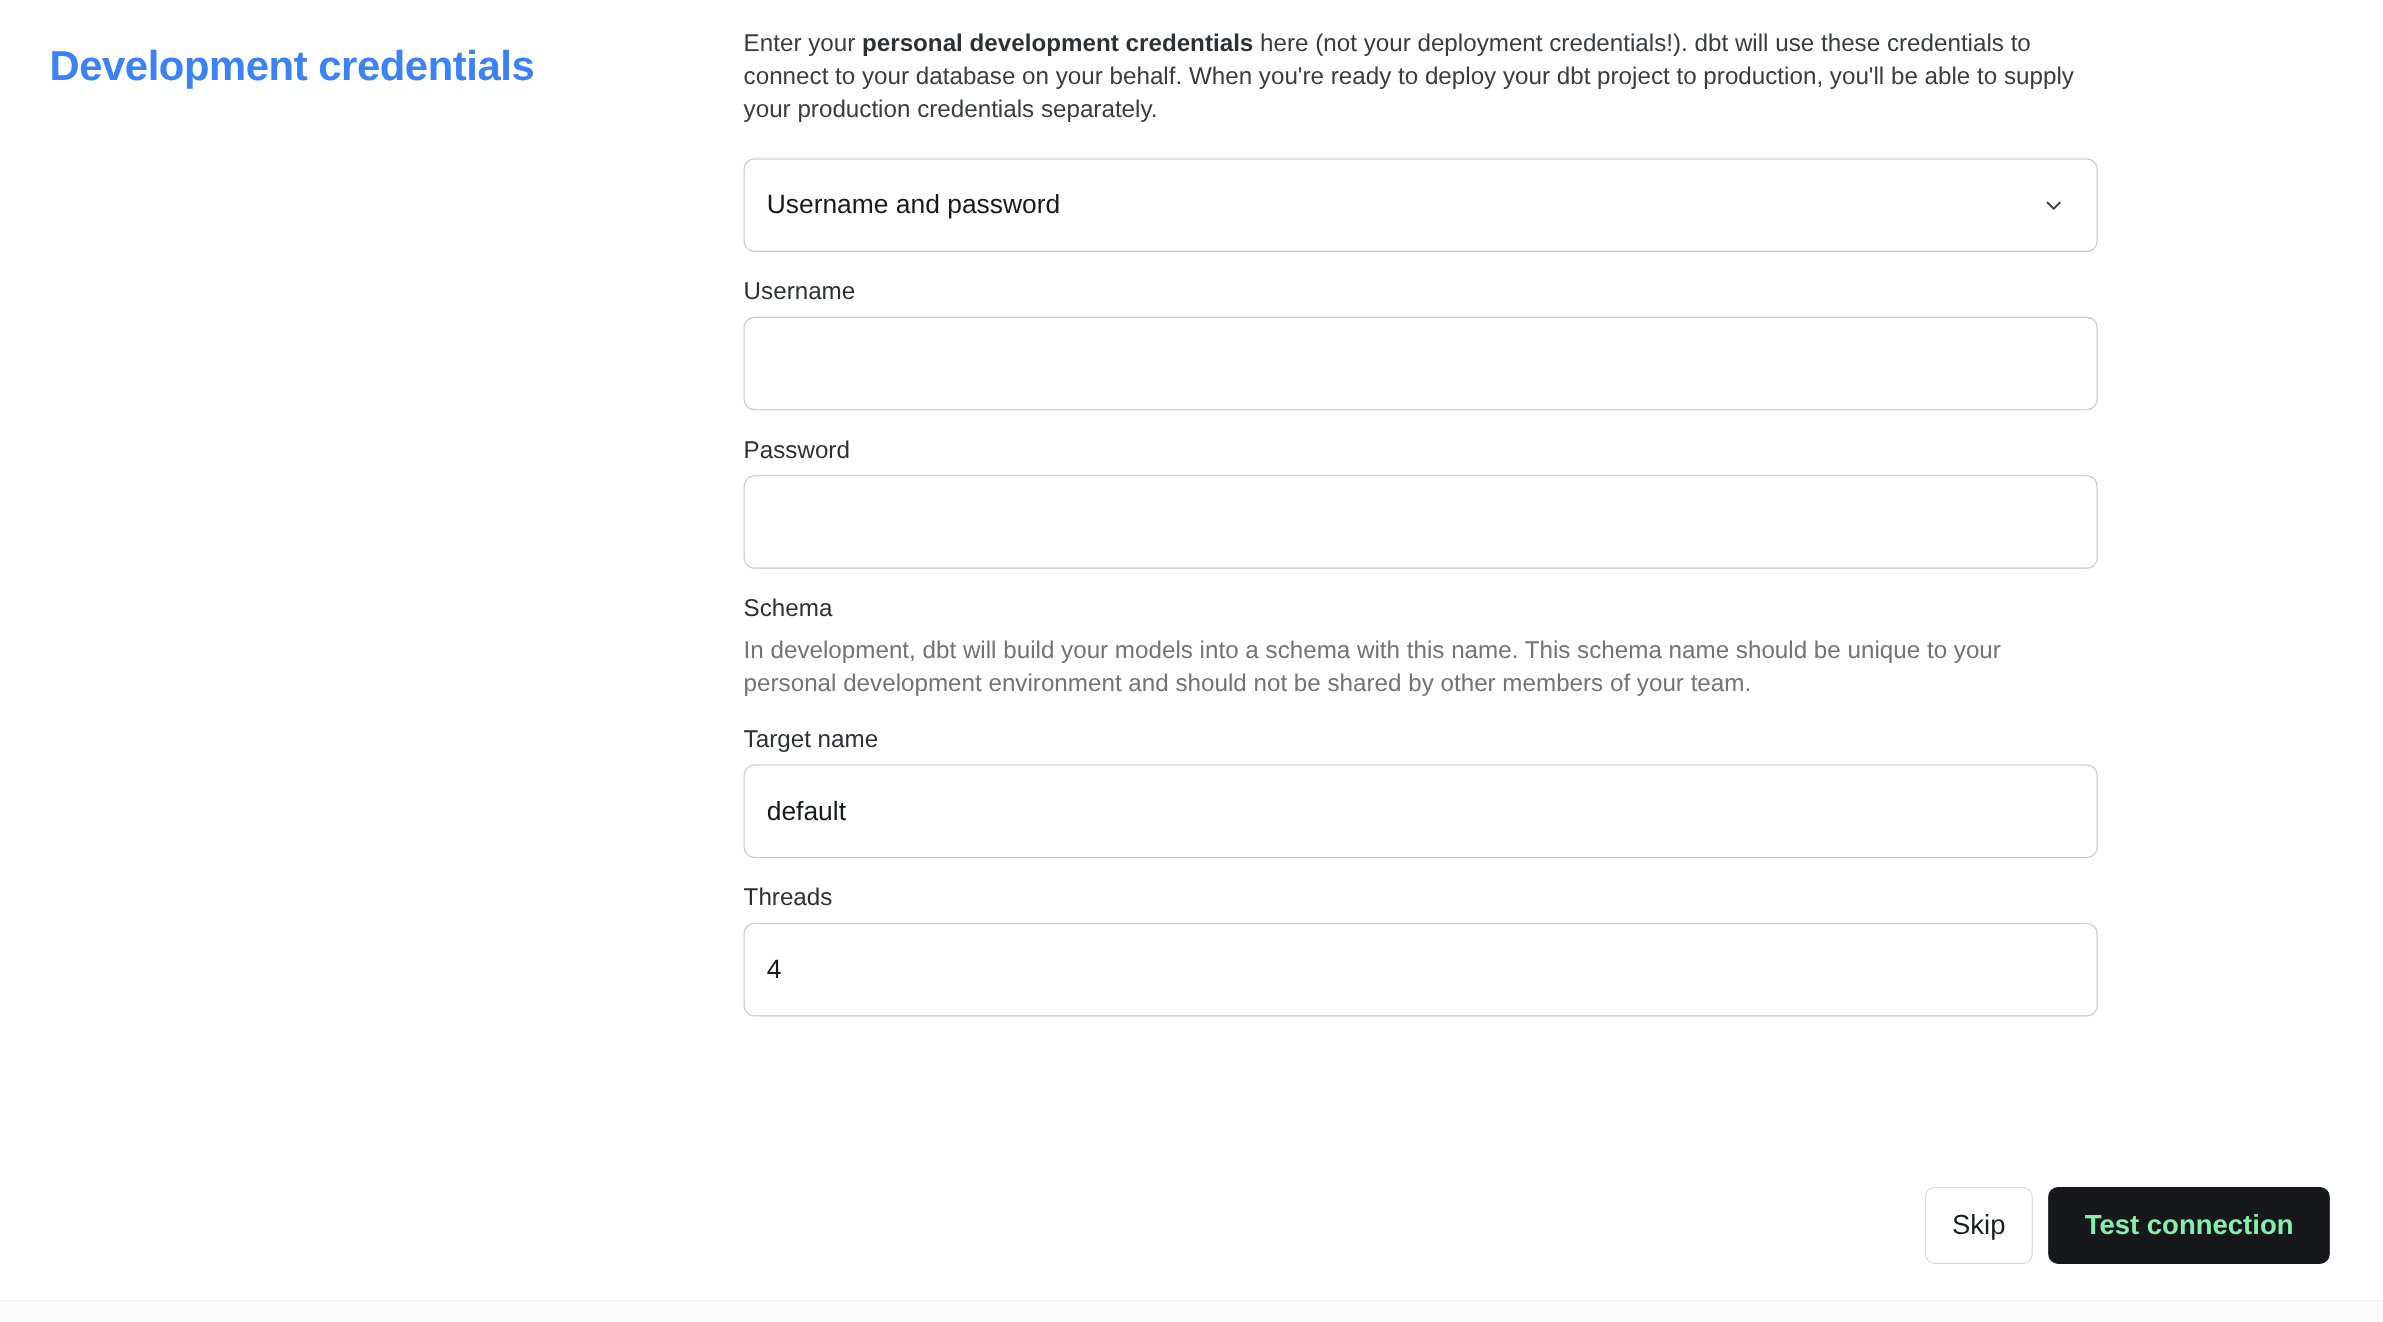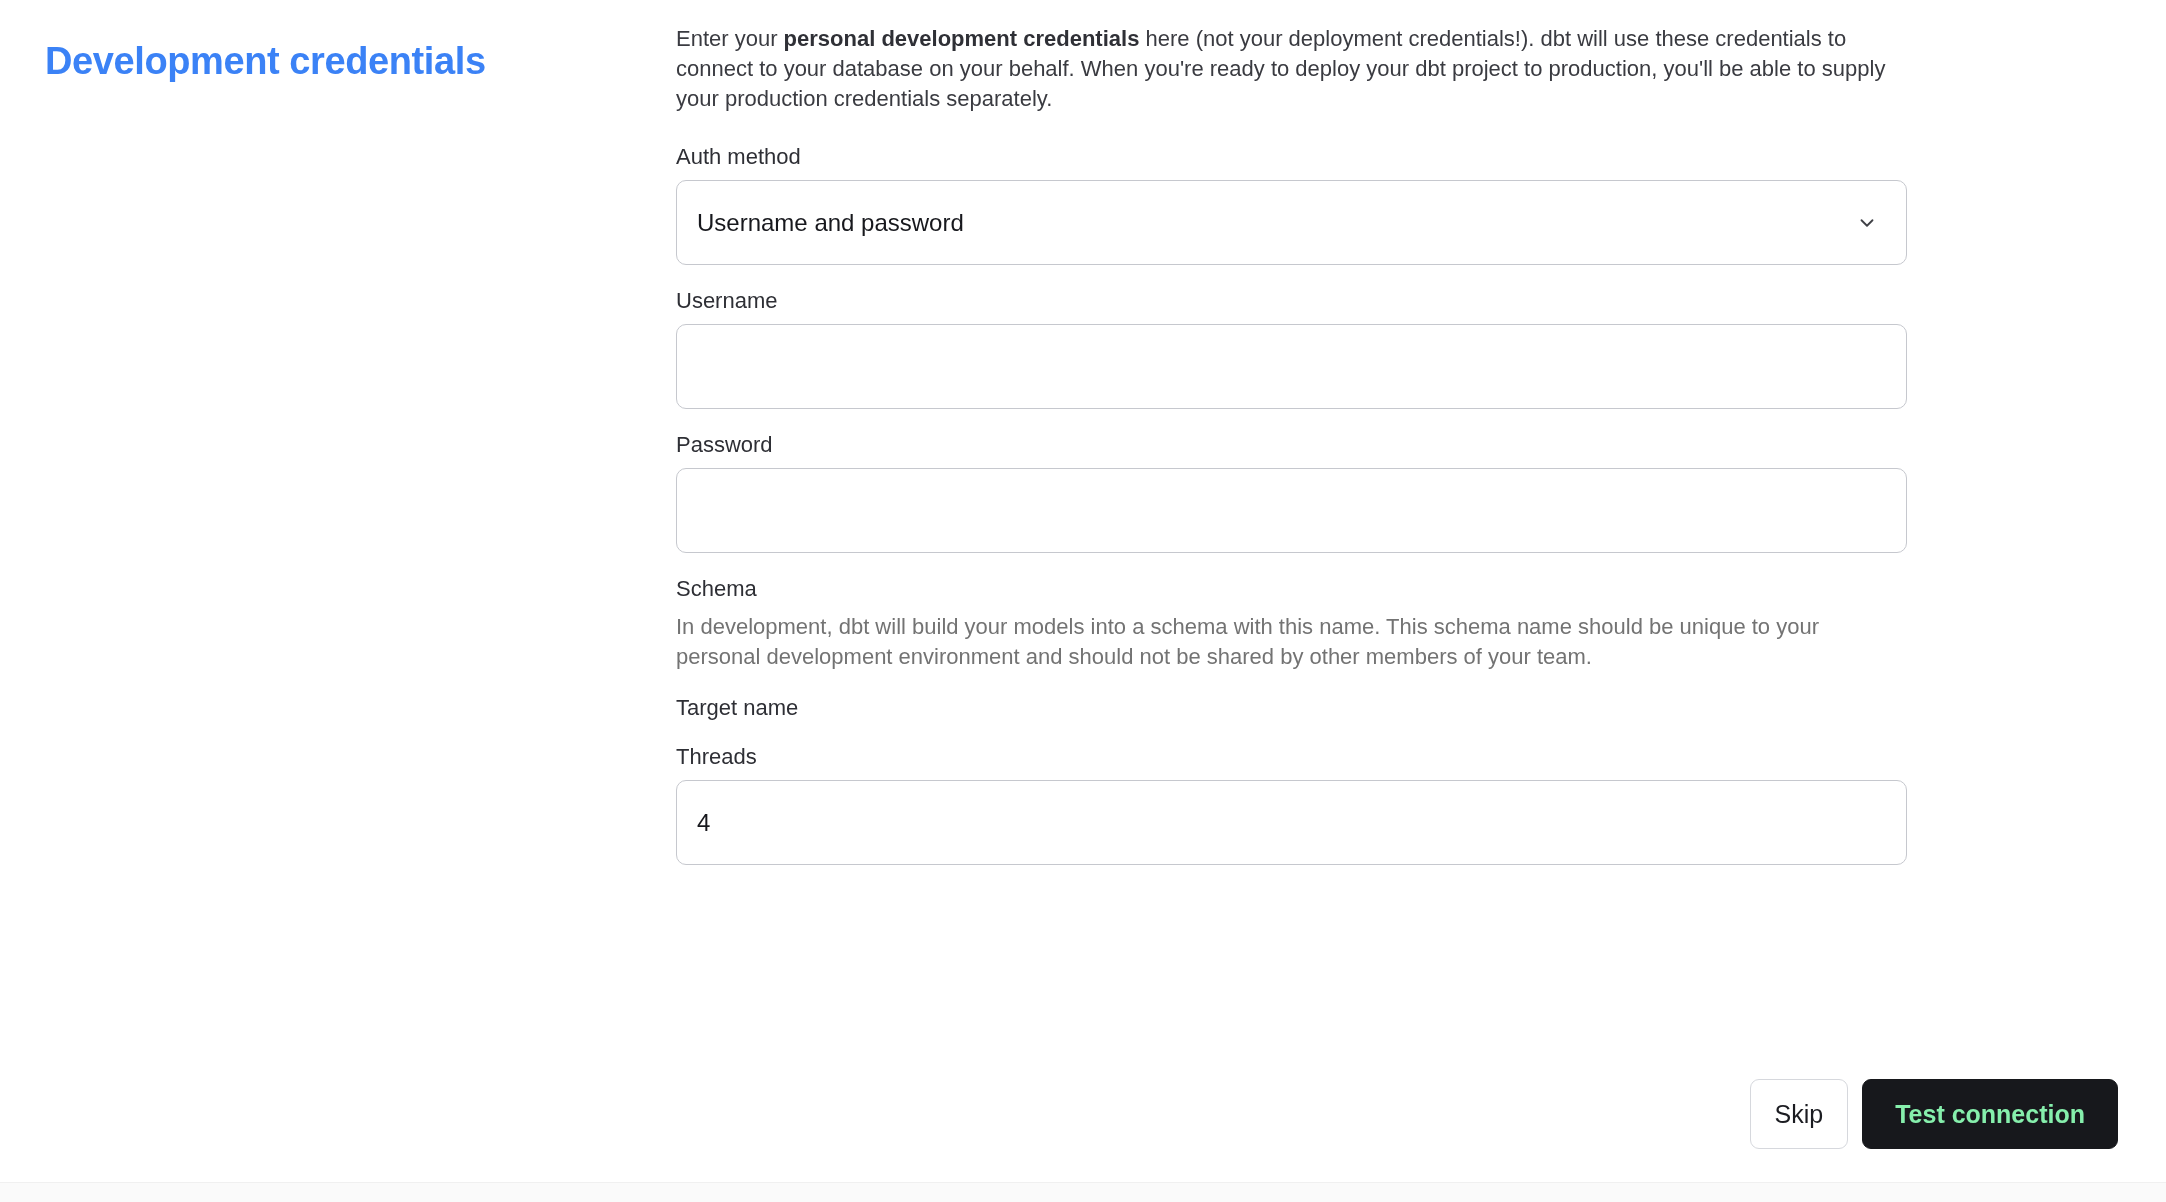--- a/index.html
+++ b/index.html
@@ -113,21 +113,20 @@
 
 <div class="columns">
   <div class="left-col">
     <h1 class="page-title">Development credentials</h1>
   </div>
 
   <div class="right-col">
     <p class="intro"><span>Enter your </span><b>personal development credentials</b><span> here (not your deployment credentials!). dbt will use these credentials to connect to your database on your behalf. When you're ready to deploy your dbt project to production, you'll be able to supply your production credentials separately.</span></p>
 
     <div class="field">
-      <span class="field-label">Auth method</span>
       <div class="select-box">
         <span>Username and password</span>
         <svg class="chevron" viewBox="0 0 24 24" fill="none" stroke="#3f4046" stroke-width="2" stroke-linecap="round" stroke-linejoin="round">
             <polyline points="6 9 12 15 18 9"></polyline>
           </svg>
       </div>
     </div>
 
     <div class="field">
       <label class="field-label">Username</label>
@@ -139,20 +138,21 @@
       <input class="text-input" type="password" value="" style="">
     </div>
 
     <div class="field">
       <label class="field-label">Schema</label>
       <div class="help-text">In development, dbt will build your models into a schema with this name. This schema name should be unique to your personal development environment and should not be shared by other members of your team.</div>
     </div>
 
     <div class="field">
       <label class="field-label">Target name</label>
+      <input class="text-input" type="text" value="default" style="">
     </div>
 
     <div class="field">
       <label class="field-label">Threads</label>
       <input class="text-input" type="text" value="4" style="">
     </div>
   </div>
 </div>
 
 <div class="actions">

